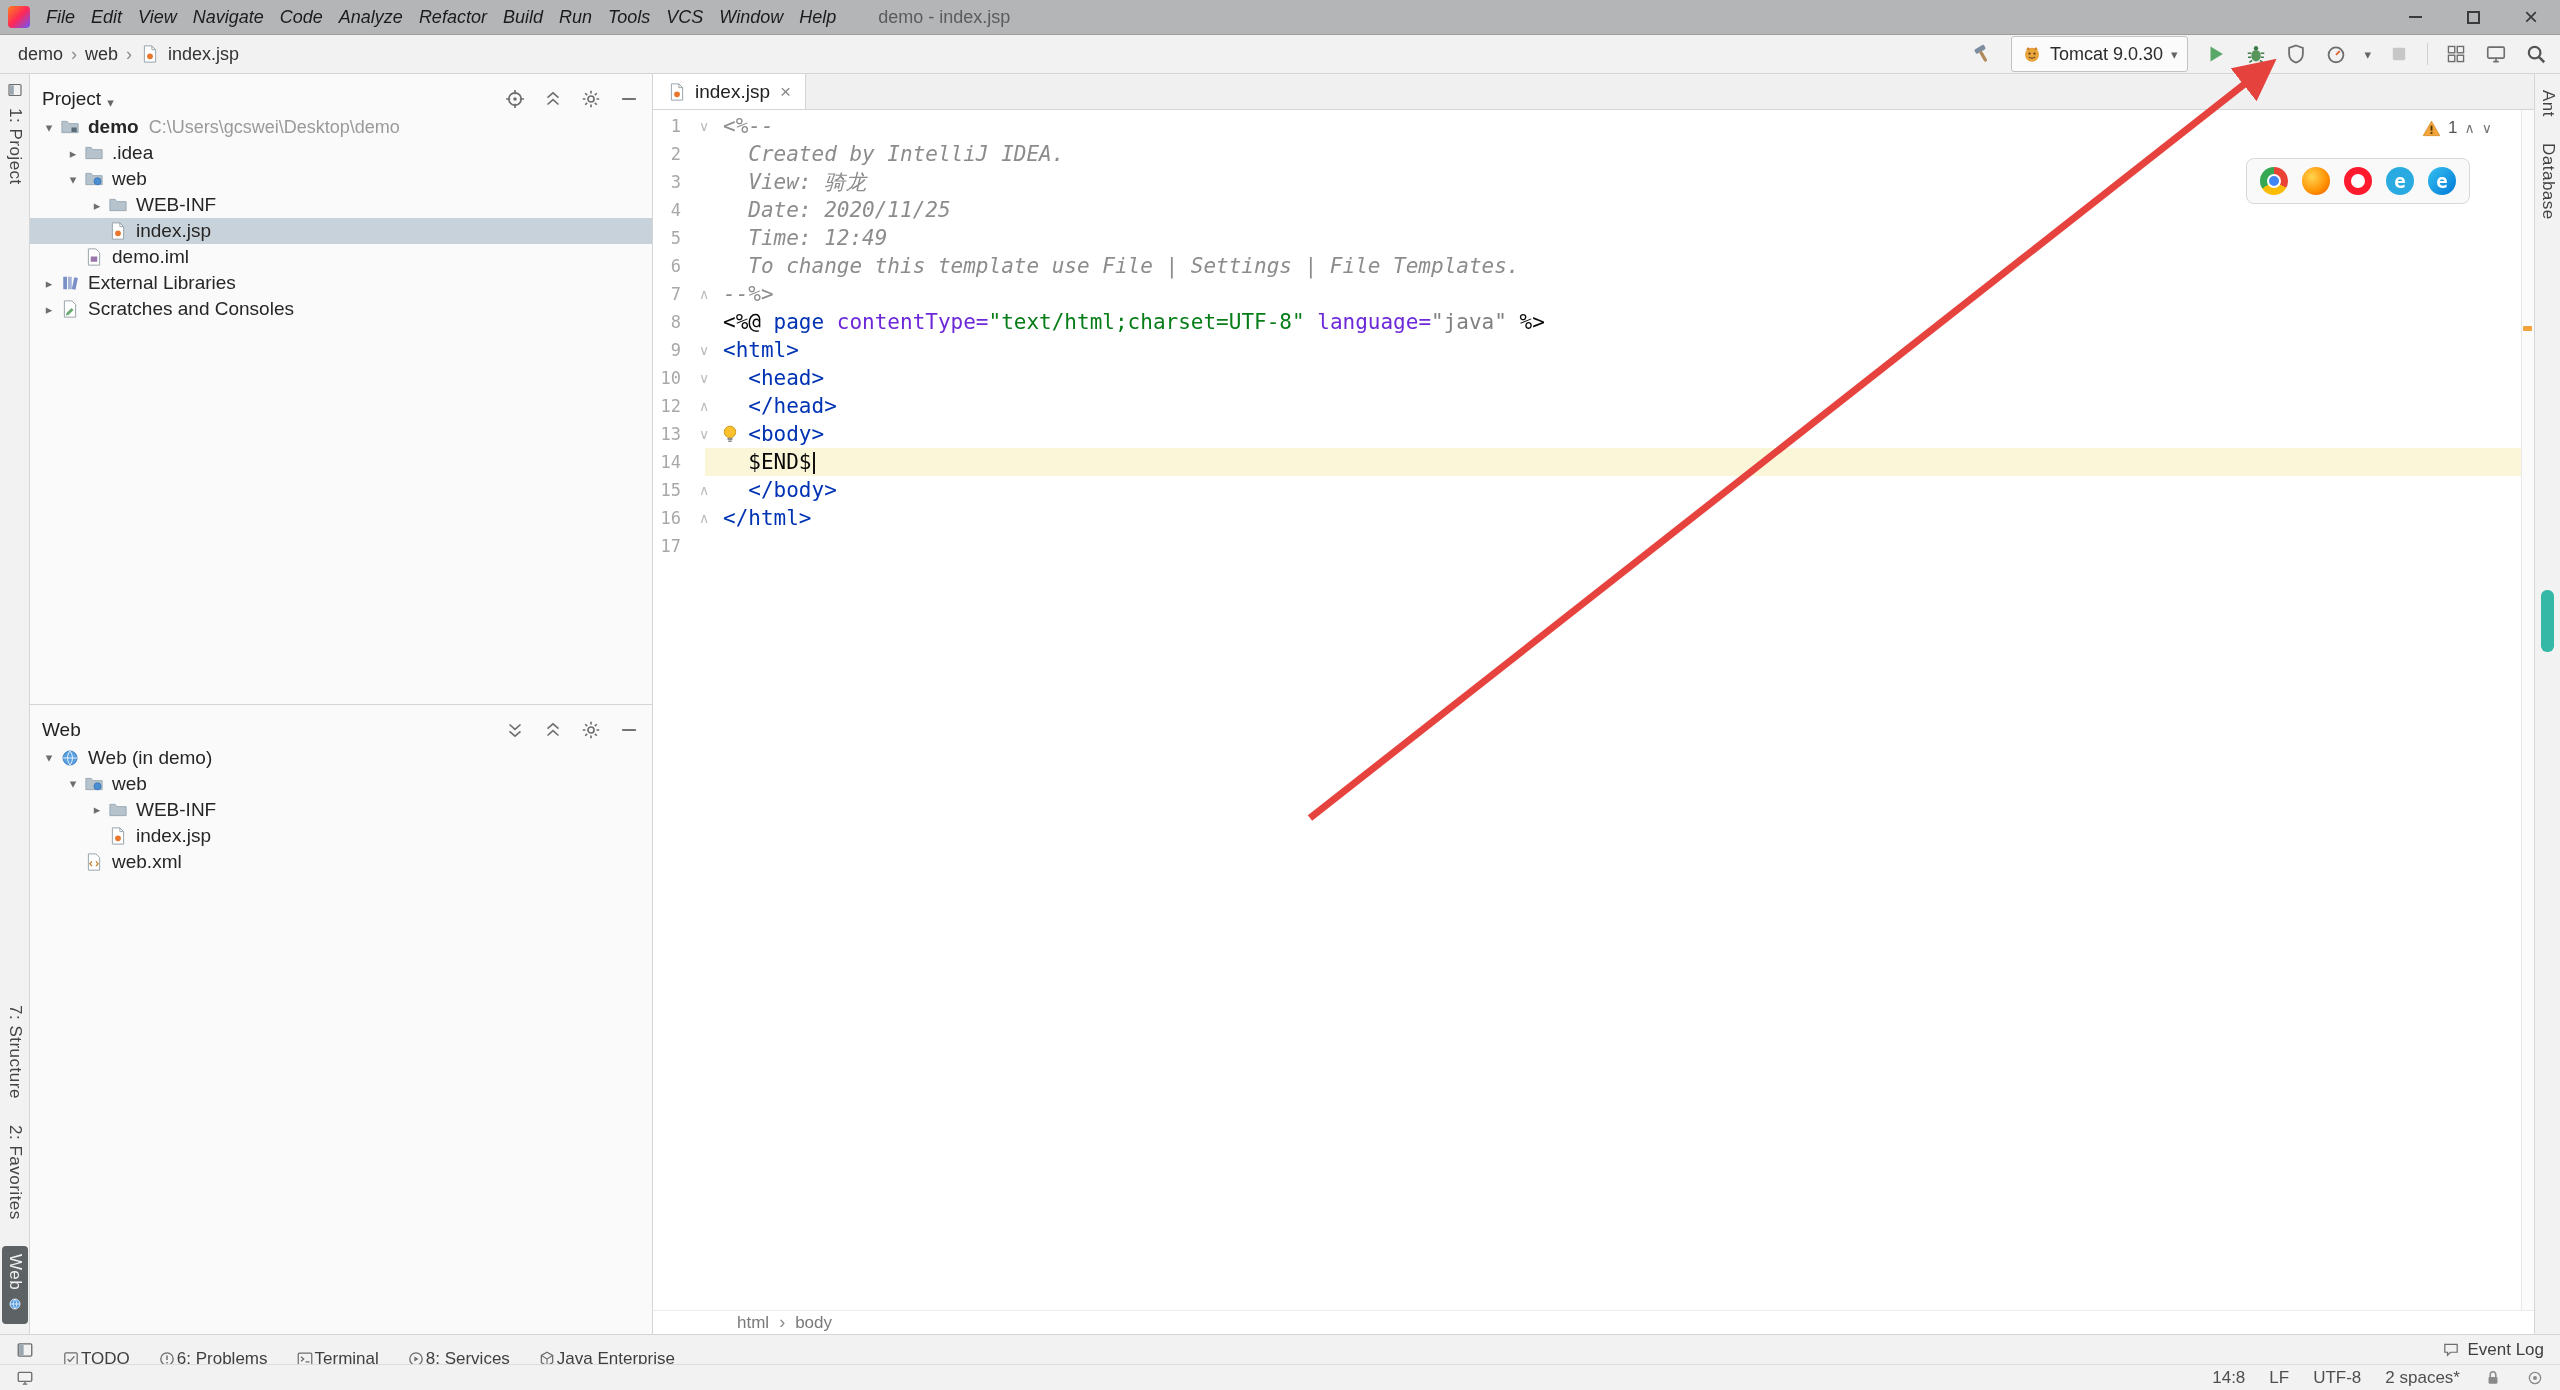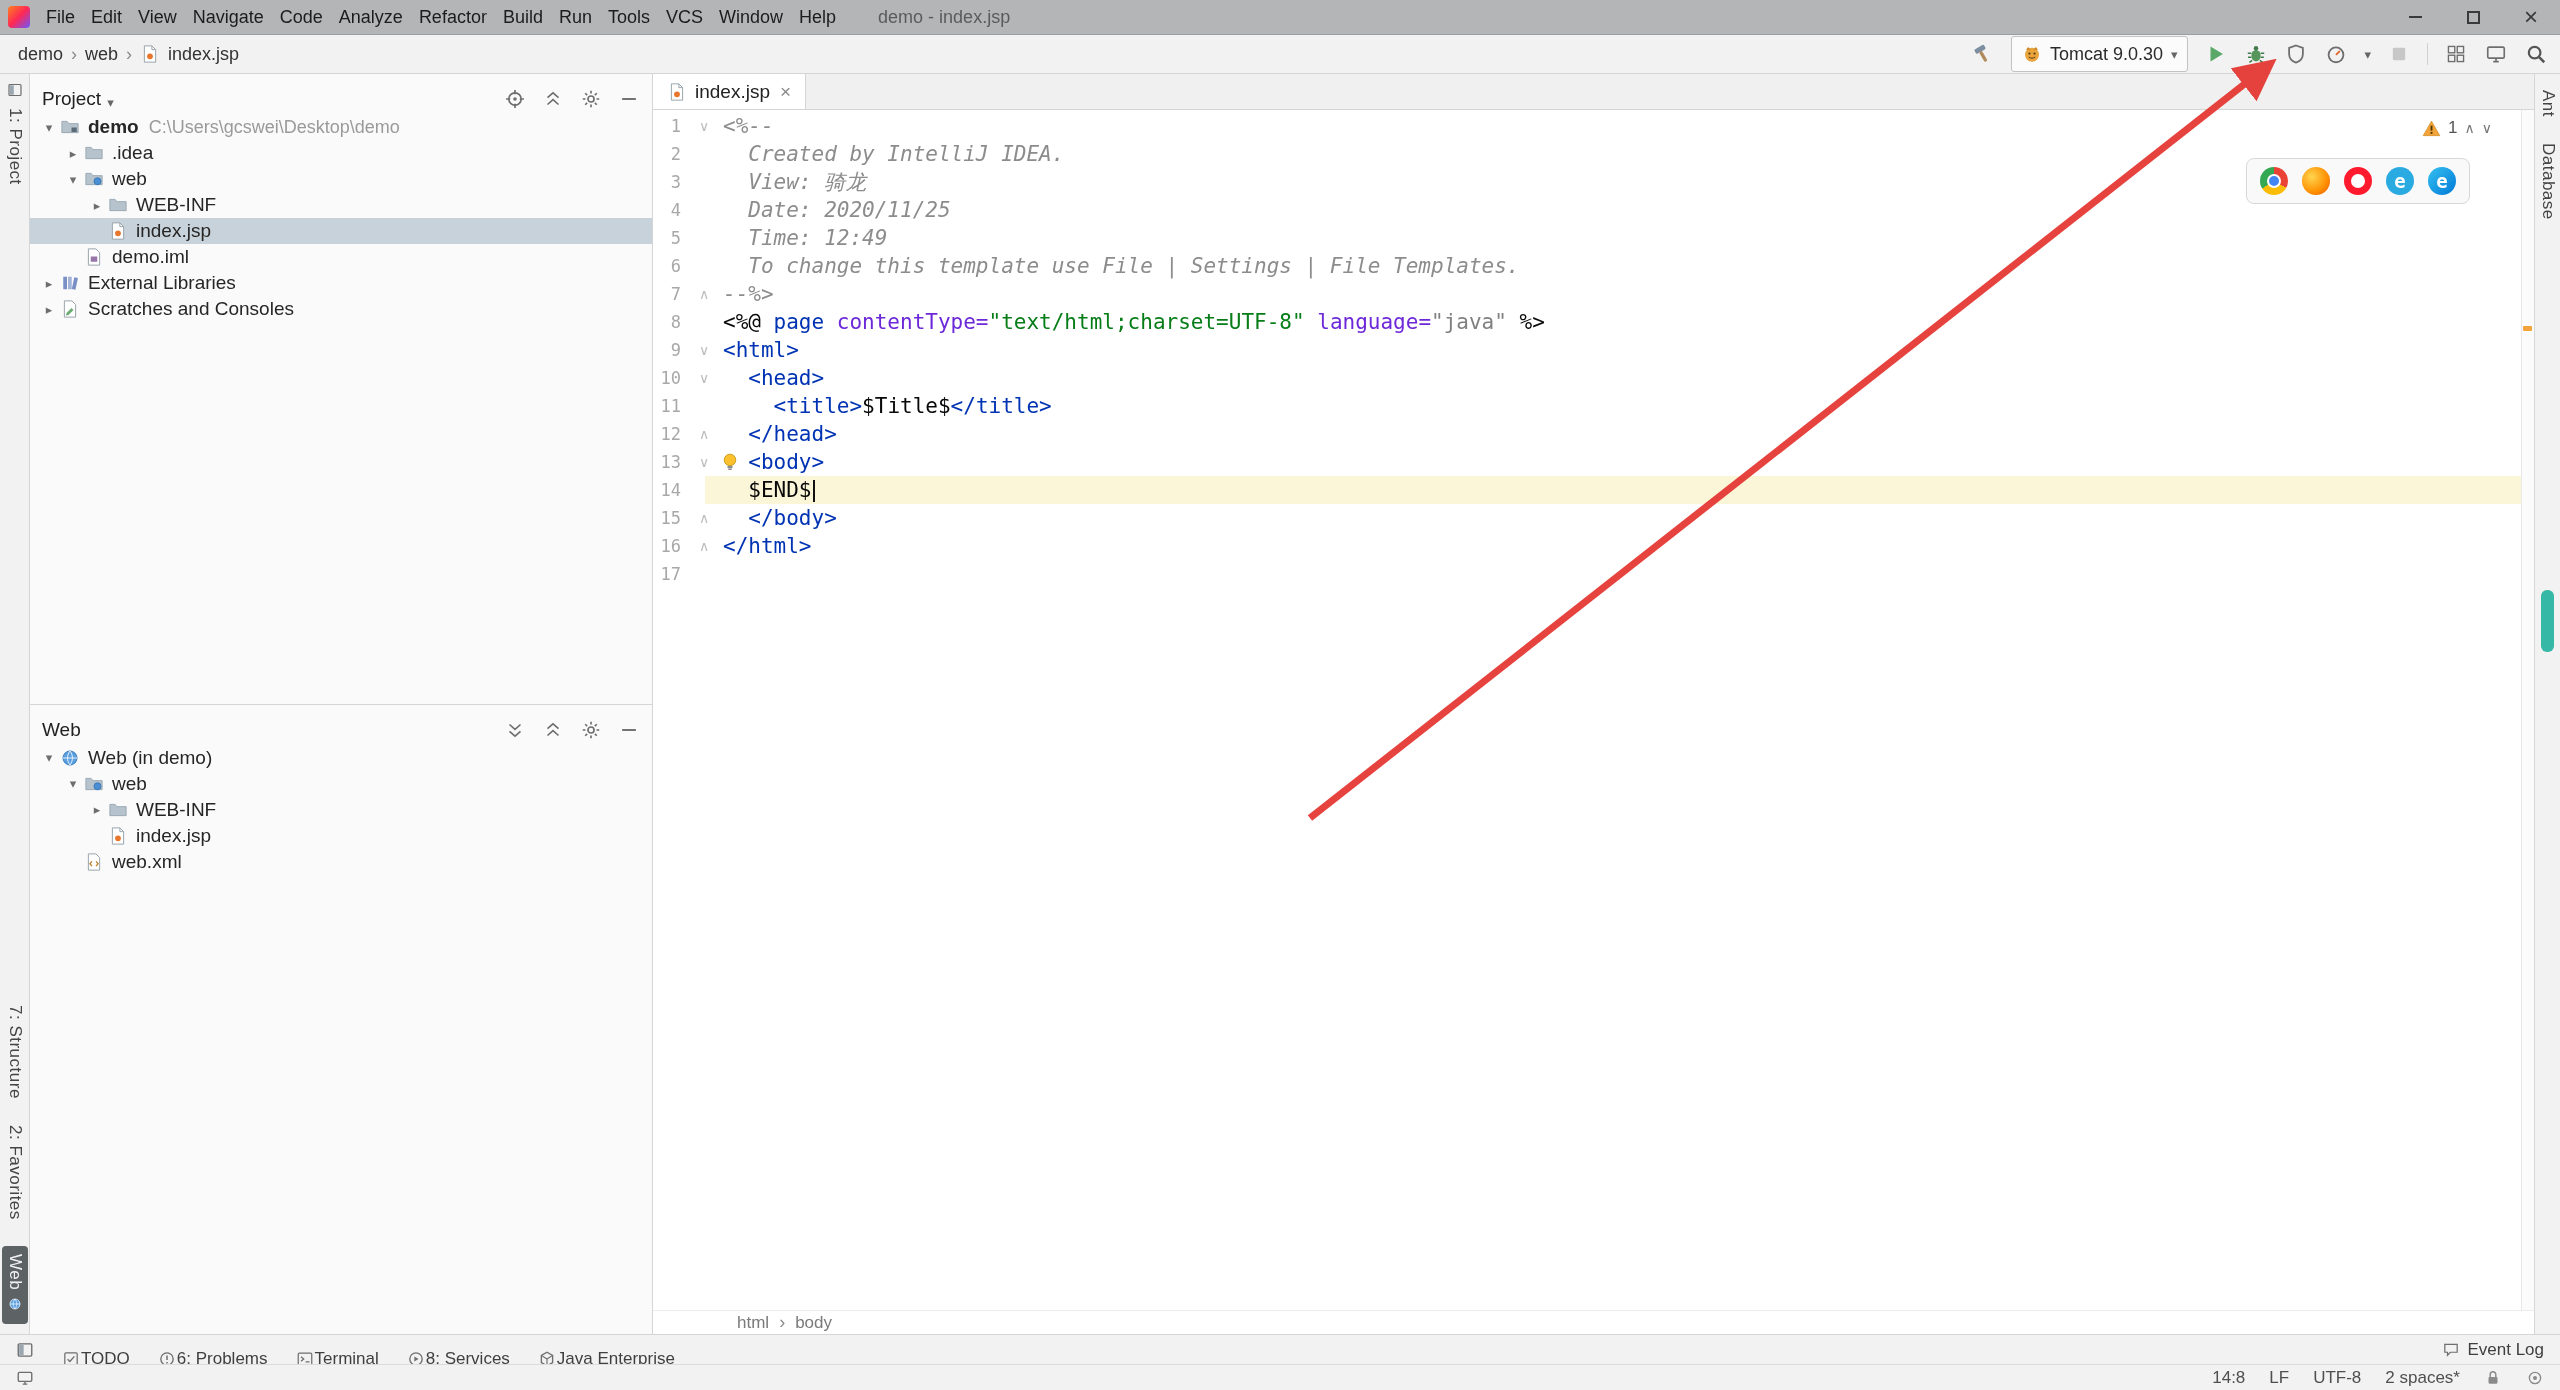--- a/index.html
+++ b/index.html
@@ -4,21 +4,21 @@
 <style>
   * { margin:0; padding:0; box-sizing:border-box; }
   html,body { width:2560px; height:1390px; overflow:hidden; }
   body { font-family:"Liberation Sans", sans-serif; background:#ffffff; position:relative; }
   .app { width:100%; height:100%; display:flex; flex-direction:column; position:relative; }
 
   
   .titlebar { height:35px; background:#b3b5b7; border-bottom:1px solid #9c9ea0; display:flex; align-items:center; padding-left:8px; }
   .logo { width:22px; height:22px; border-radius:4px; background:linear-gradient(135deg,#fc801d 0%,#fe2857 50%,#6b57ff 100%); margin-right:8px; flex:none; }
   .menubar { display:flex; align-items:center; height:100%; }
-  .menu-item { padding:0 8px; font-size:18px; color:#1c1c1c; height:100%; display:flex; align-items:center; cursor:default; }
+  .menu-item { padding:0 8px; font-size:18px; color:#1c1c1c; height:100%; display:flex; align-items:center; cursor:default;font-style:italic; }
   .win-title { margin-left:34px; font-size:18px; color:#5b5b5b; }
   .win-controls { margin-left:auto; display:flex; height:100%; }
   .win-btn { width:58px; height:100%; display:flex; align-items:center; justify-content:center; color:#3a3a3a; font-size:20px; }
   .minbox { display:inline-block; width:13px; border-bottom:2px solid #3a3a3a; }
   .maxbox { display:inline-block; width:13px; height:13px; border:2px solid #3a3a3a; }
   .closex { font-size:24px; line-height:1; }
 
   
   .toolbar { height:39px; background:#f2f2f2; border-bottom:1px solid #d5d5d5; display:flex; align-items:center; justify-content:space-between; padding:0 12px 0 18px; }
   .nav-crumbs { display:flex; align-items:center; gap:8px; font-size:18px; color:#333; }
@@ -551,25 +551,20 @@
           </div>
           <div class="code-line">
             <span class="ln">9</span>
             <span class="fold">∨</span>
             <span class="code-text"><span class="c-tag">&lt;html&gt;</span></span>
           </div>
           <div class="code-line">
             <span class="ln">10</span>
             <span class="fold">∨</span>
             <span class="code-text"><span class="c-plain">  </span><span class="c-tag">&lt;head&gt;</span></span>
-          </div>
-          <div class="code-line">
-            <span class="ln">11</span>
-            <span class="fold"></span>
-            <span class="code-text"><span class="c-plain">    </span><span class="c-tag">&lt;title&gt;</span><span class="c-plain">$Title$</span><span class="c-tag">&lt;/title&gt;</span></span>
           </div>
           <div class="code-line">
             <span class="ln">12</span>
             <span class="fold">∧</span>
             <span class="code-text"><span class="c-plain">  </span><span class="c-tag">&lt;/head&gt;</span></span>
           </div>
           <div class="code-line">
             <span class="ln">13</span>
             <span class="fold">∨</span>
             <span class="code-text"><span class="bulb"><svg viewBox="0 0 16 16">

